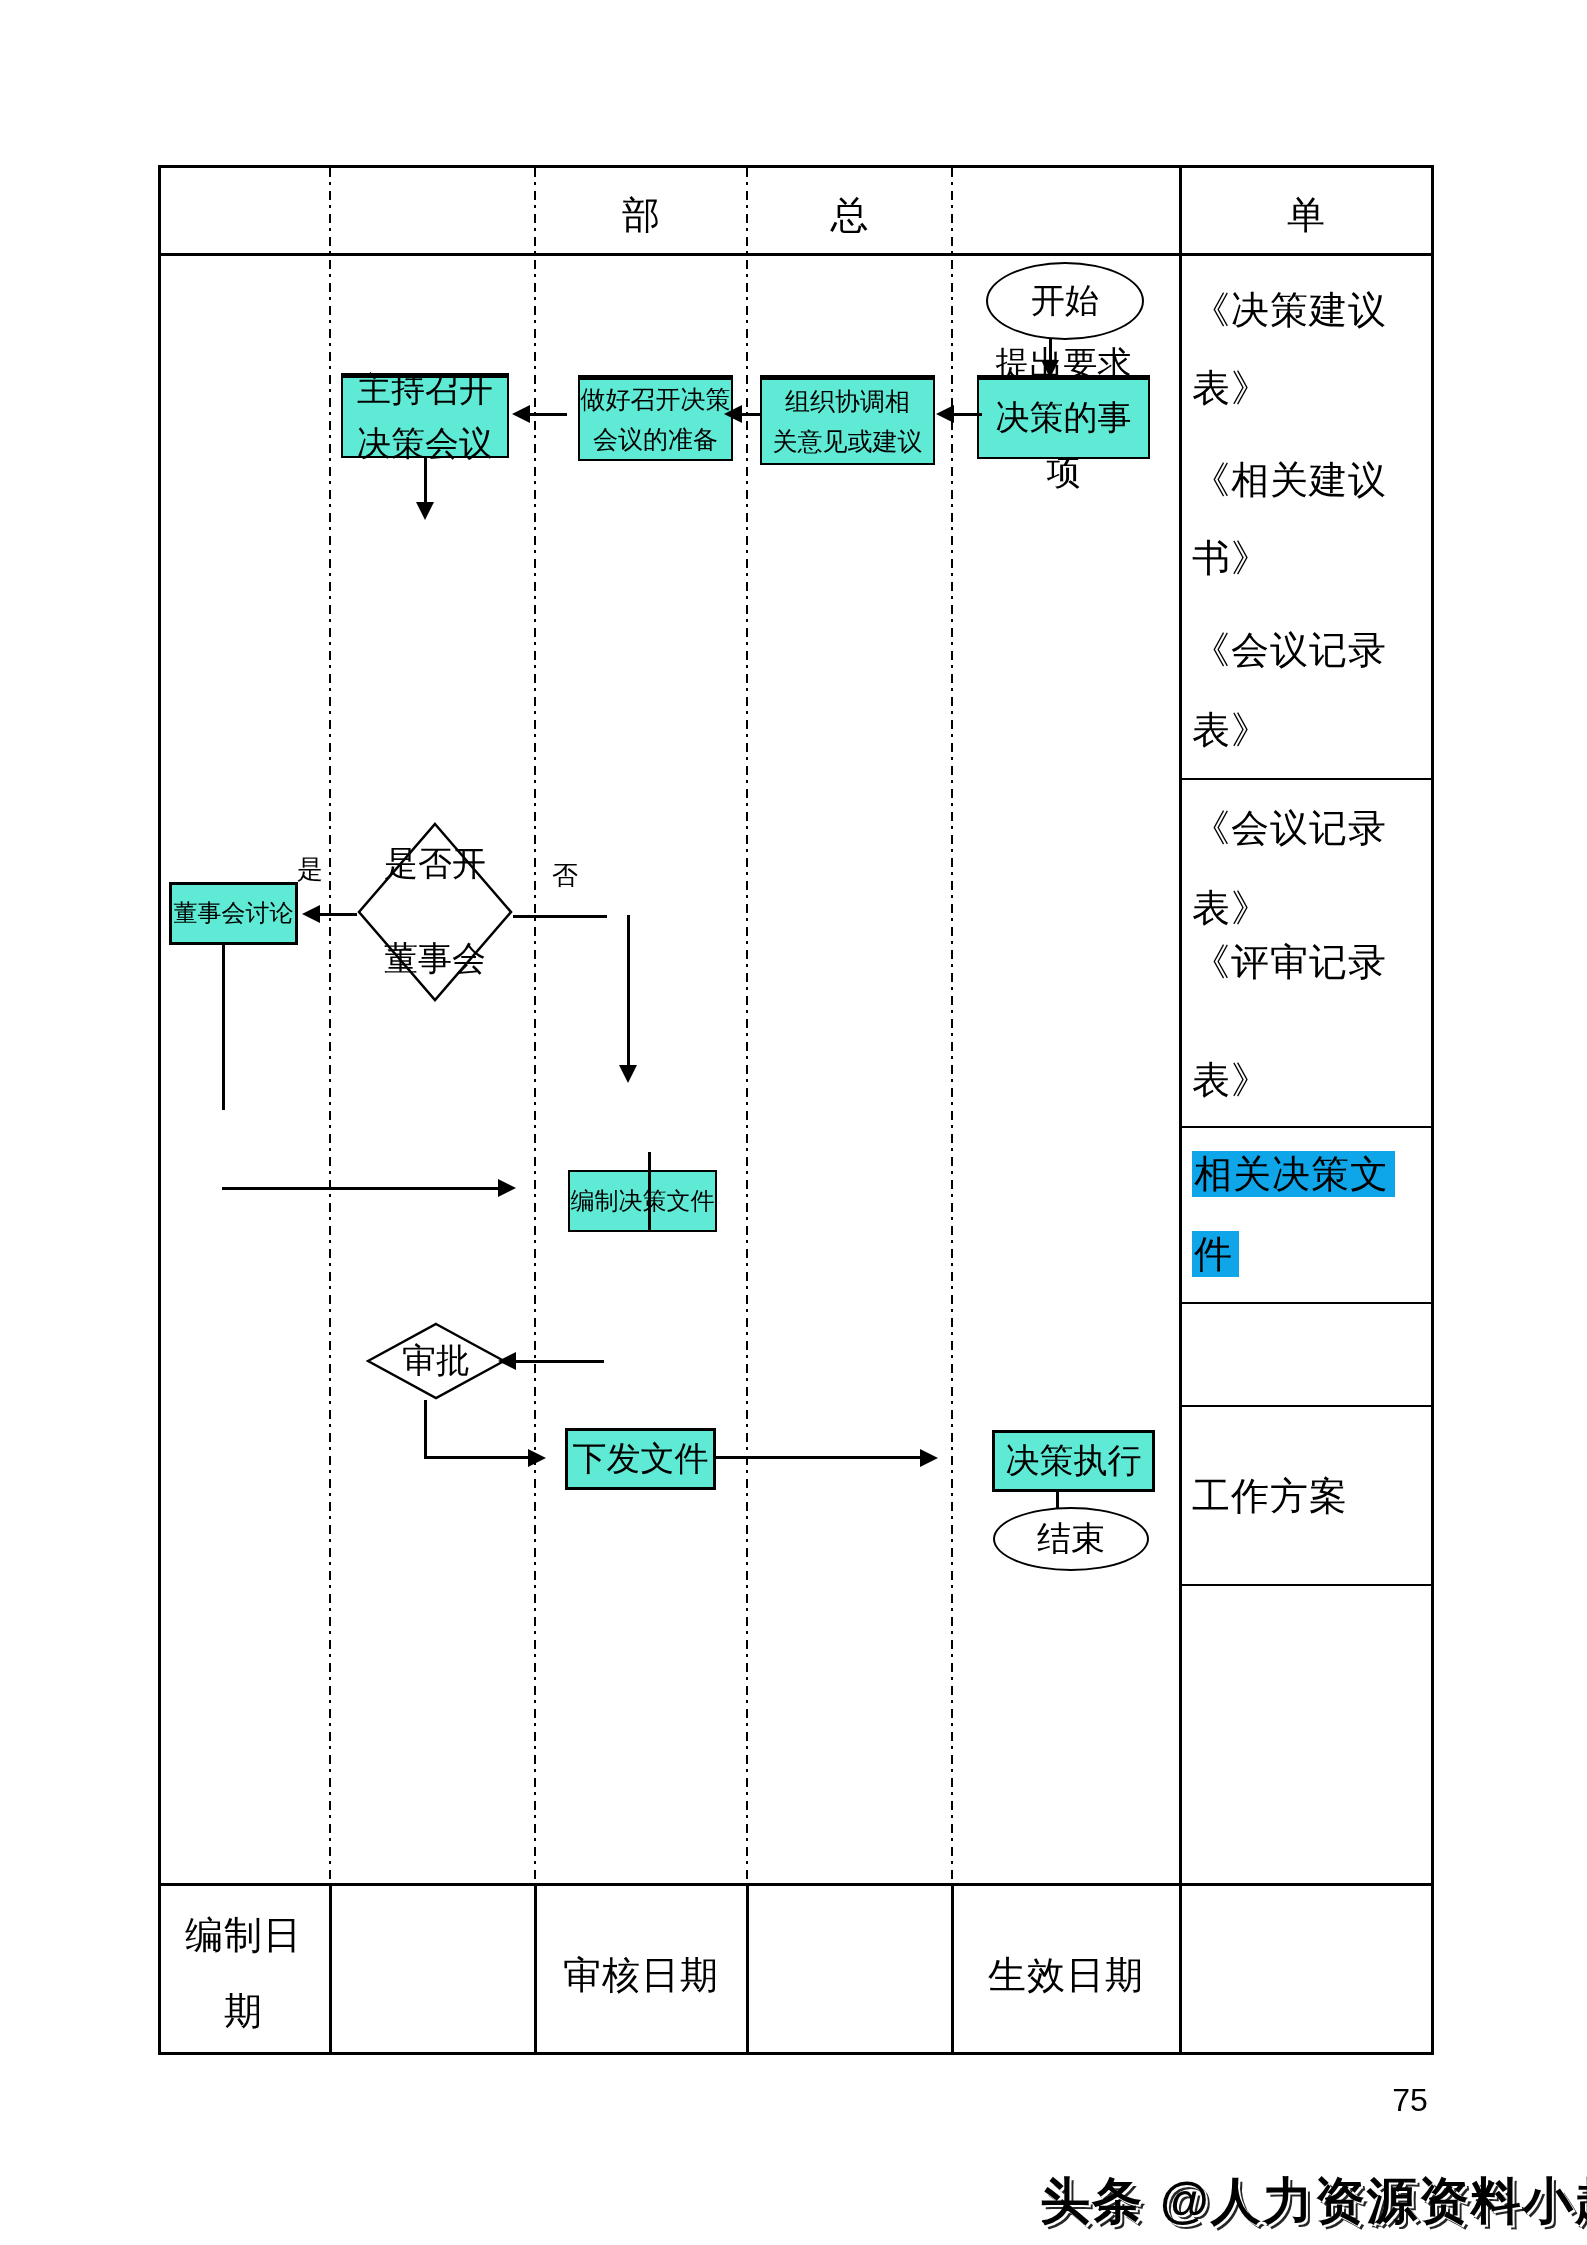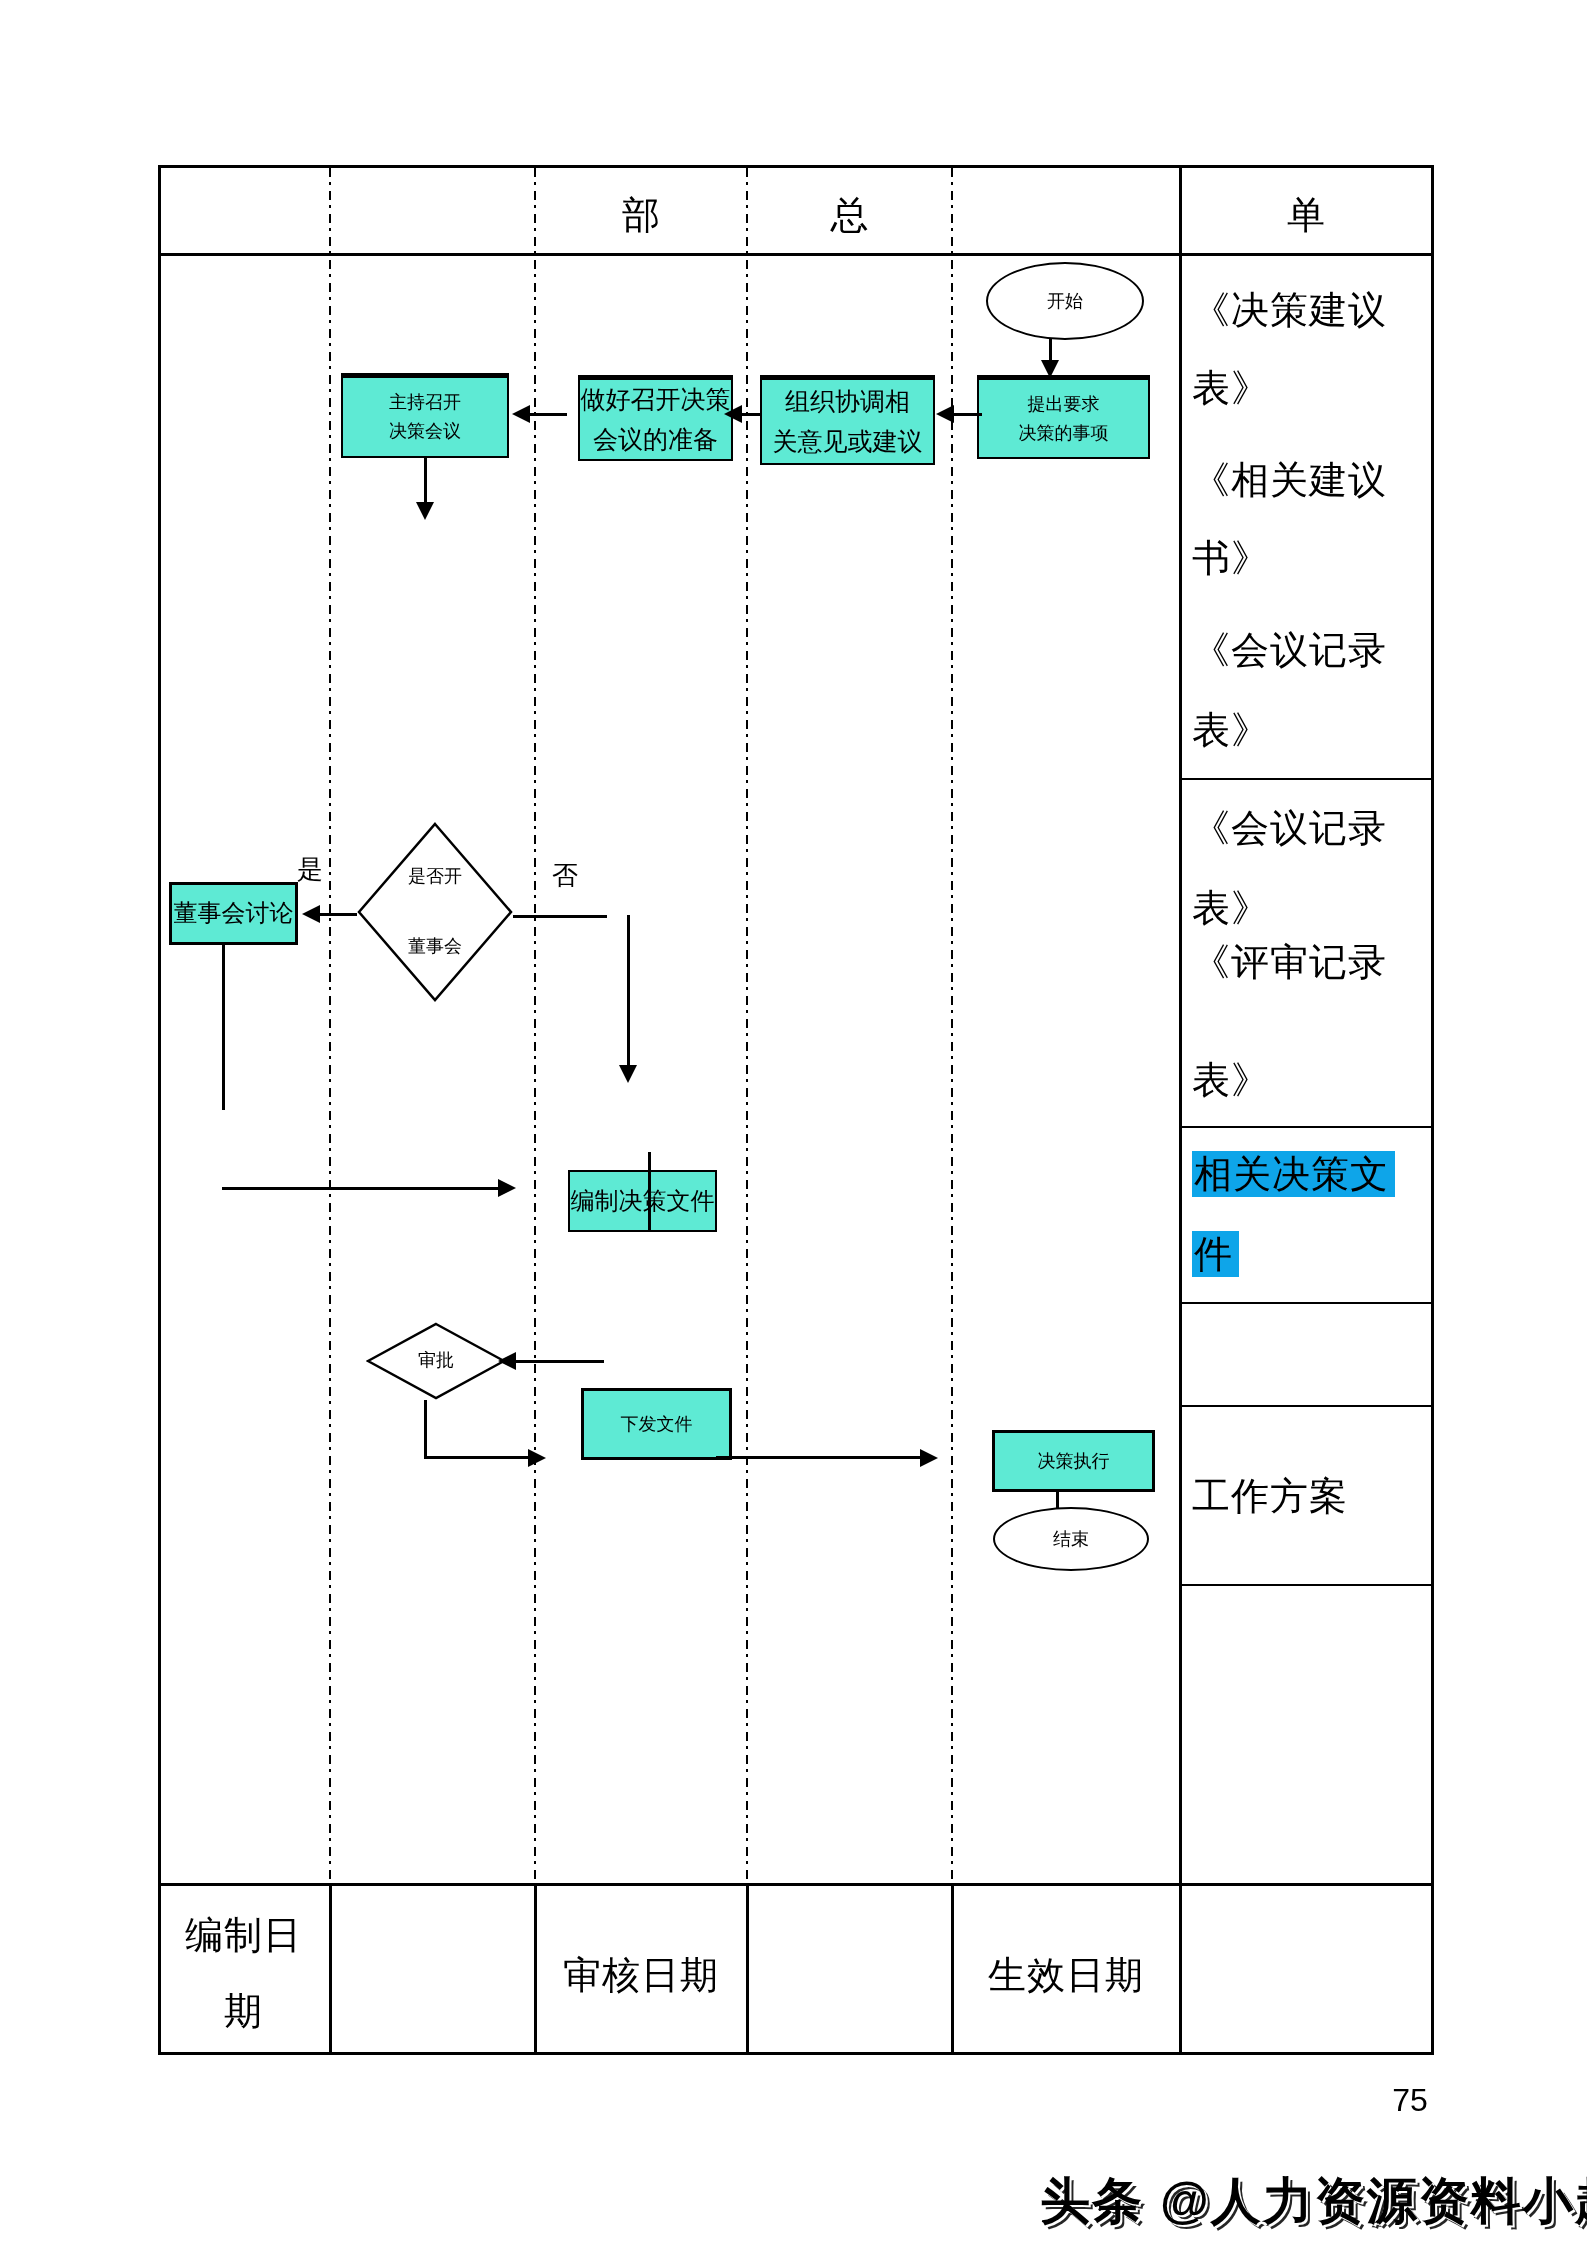--- a/index.html
+++ b/index.html
@@ -46,21 +46,21 @@
   
   .ah{position:absolute;width:0;height:0;}
   .ah-d{border-left:9px solid transparent;border-right:9px solid transparent;border-top:18px solid #000;}
   .ah-l{border-top:9px solid transparent;border-bottom:9px solid transparent;border-right:18px solid #000;}
   .ah-r{border-top:9px solid transparent;border-bottom:9px solid transparent;border-left:18px solid #000;}
   
   .hdr{position:absolute;font-size:38px;text-align:center;}
   .docline{position:absolute;left:1180px;width:254px;font-size:38px;line-height:48px;padding-left:12px;box-sizing:border-box;letter-spacing:1px;}
   .docline .hlt{background:#0ea5e9;padding:2px 6px 2px 2px;}
   .datecell{position:absolute;font-size:38px;text-align:center;letter-spacing:1px;}
-  .flowtext{font-size:18px;}
+  .flowtext{font-size:34px;}
   .lbl{position:absolute;font-size:26px;}
   #page-number{position:absolute;left:1380px;top:2082px;width:60px;text-align:center;font-size:32px;font-family:"Liberation Sans","DejaVu Sans",sans-serif;}
   #watermark{
     position:absolute;left:1040px;top:2168px;white-space:nowrap;
     font-size:50px;font-weight:bold;color:#000;
     font-family:"Liberation Sans","DejaVu Sans",sans-serif;
     text-shadow:2px 2px 0 #ffffff,4px 4px 0 rgba(0,0,0,0.85);
     letter-spacing:2px;
   }
 </style>
@@ -166,21 +166,21 @@
     <div class="dia-label flowtext">
       <span>审批</span>
     </div>
   </div>
   <div class="hl" style="left:515px;top:1360px;width:89px;"></div>
   <div class="ah ah-l" style="left:498px;top:1352px;"></div>
 
   <div class="vlc" style="left:424px;top:1400px;height:58px;"></div>
   <div class="hl" style="left:424px;top:1456px;width:104px;"></div>
   <div class="ah ah-r" style="left:528px;top:1449px;"></div>
-  <div class="fbox flowtext" style="left:565px;top:1388px;width:151px;height:72px;border-width:3px;margin-left:16px;">
+  <div class="fbox flowtext" style="left:565px;top:1428px;width:151px;height:62px;border-width:3px;">
     <span>下发文件</span>
   </div>
 
   <div class="hl" style="left:716px;top:1456px;width:204px;"></div>
   <div class="ah ah-r" style="left:920px;top:1449px;"></div>
   <div class="fbox flowtext" style="left:992px;top:1430px;width:163px;height:62px;border-width:3px;">
     <span>决策执行</span>
   </div>
 
   <div class="vlc" style="left:1056px;top:1492px;height:34px;"></div>

